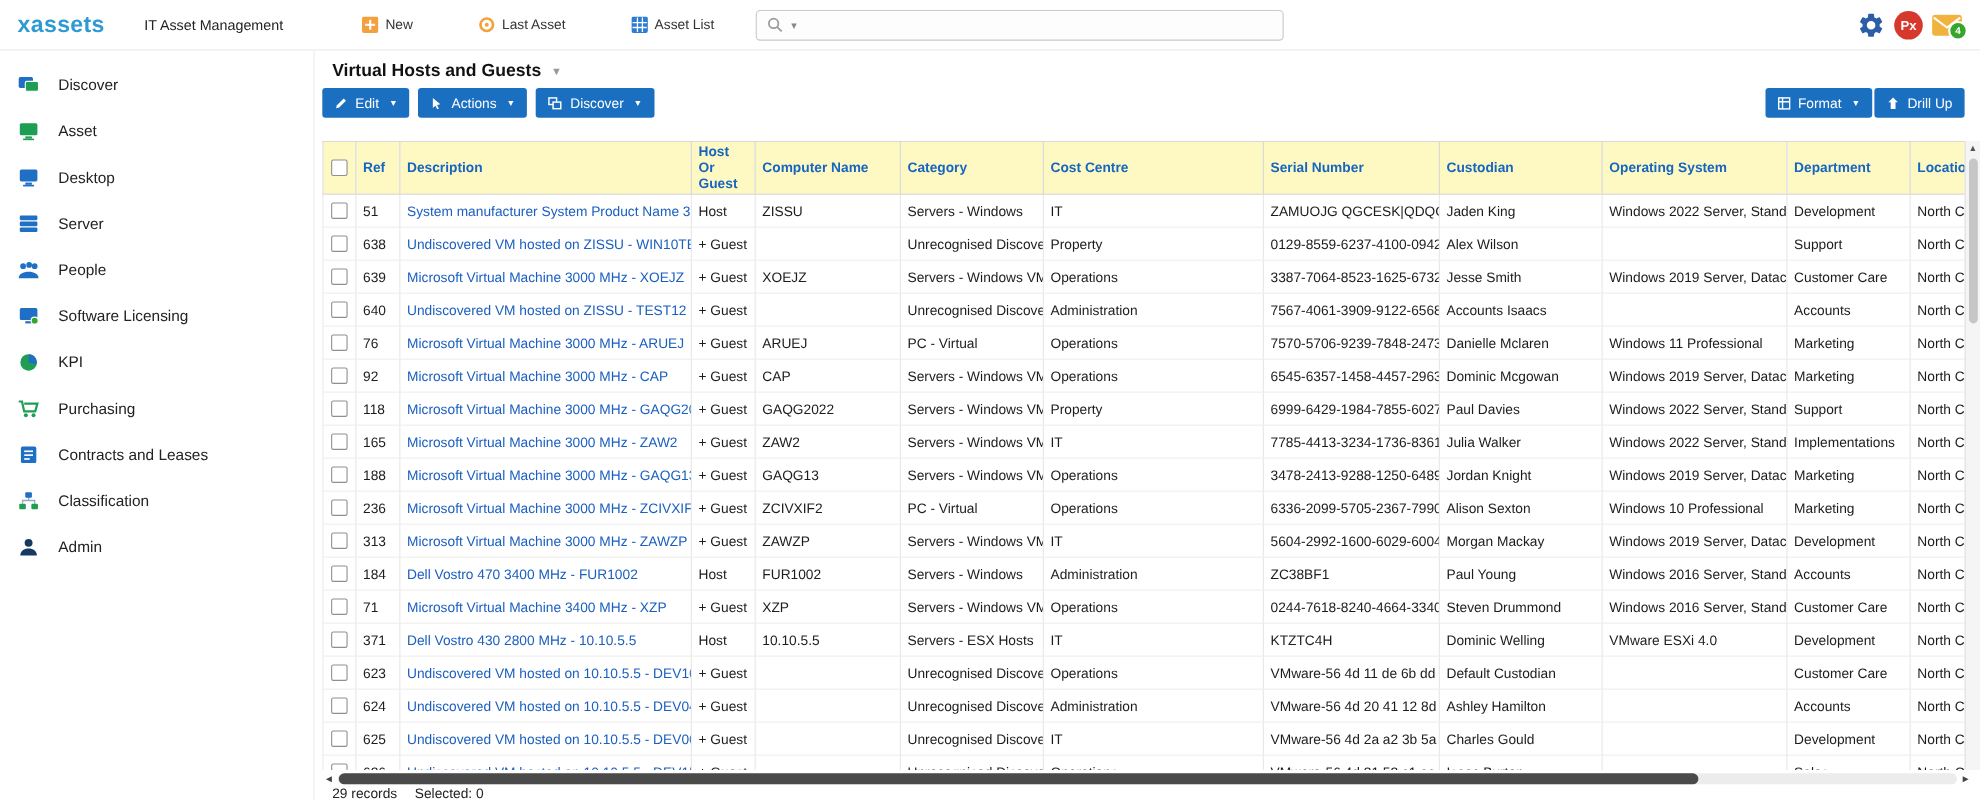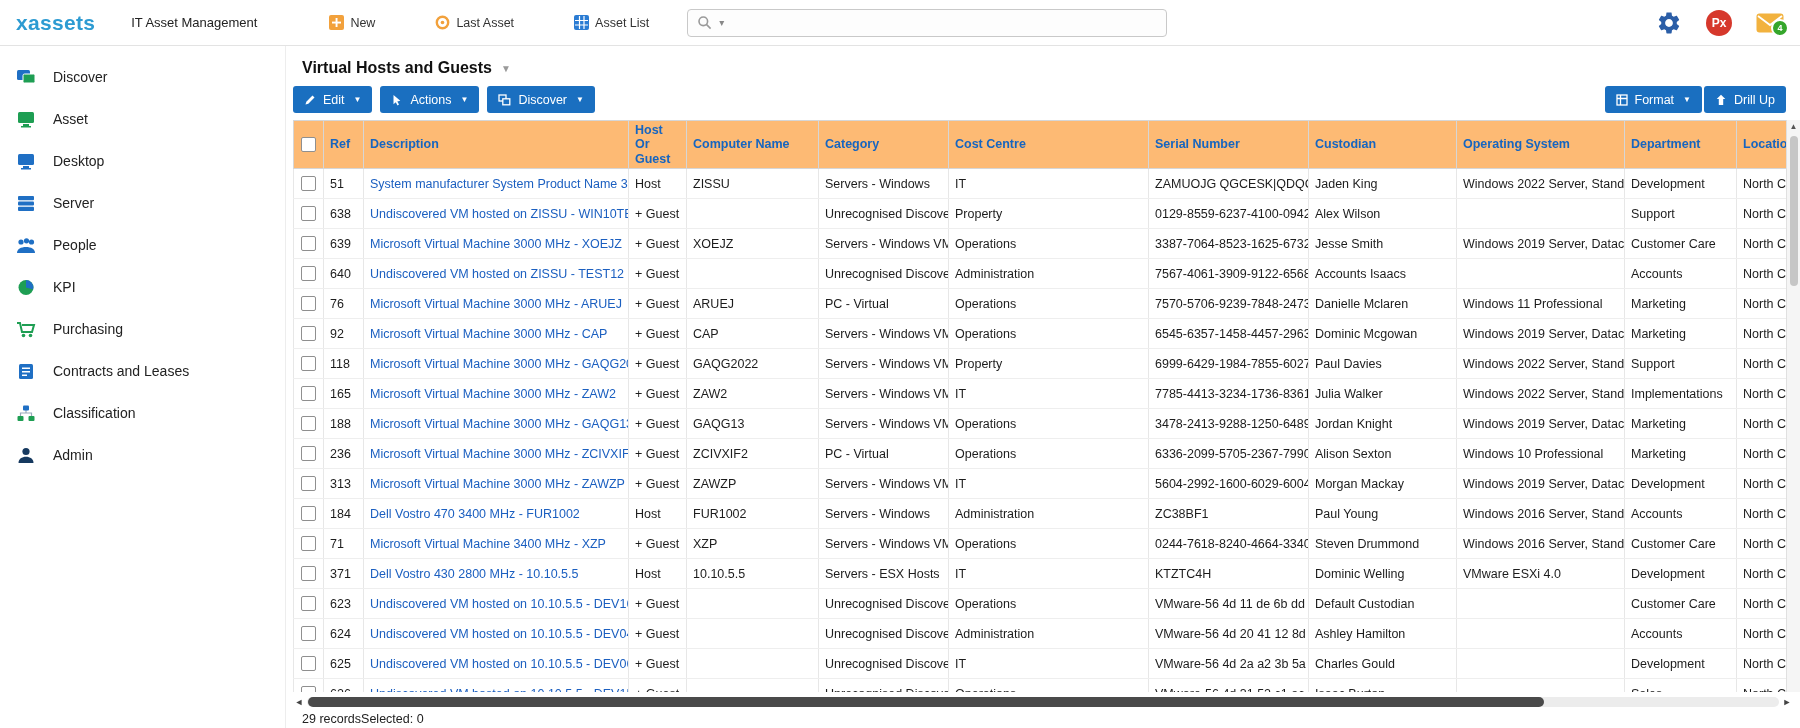--- a/index.html
+++ b/index.html
@@ -5,30 +5,30 @@
   html,body{margin:0;padding:0;}
   body{width:1800px;height:728px;overflow:hidden;background:#fff;
        font-family:"Liberation Sans",sans-serif;color:#222;}
   #app{position:relative;width:1800px;height:728px;overflow:hidden;}
 
   
   .topbar{height:46px;display:flex;align-items:center;border-bottom:1px solid #e3e3e3;
           padding:0 16px;box-sizing:border-box;background:#fff;}
   .logo{font-size:21px;font-weight:bold;color:#2d9bd2;letter-spacing:.3px;margin-right:36px;cursor:pointer;}
   .app-title{font-size:13px;color:#222;margin-right:32px;}
-  .tb-btn{display:flex;align-items:center;gap:6px;font-size:12.5px;color:#333;
+  .tb-btn{display:flex;gap:6px;font-size:12.5px;color:#333;
           margin-right:20px;cursor:pointer;white-space:nowrap;padding-left:40px;}
   .tb-ic{display:flex;align-items:center;}
   .searchbox{width:460px;height:26px;border:1px solid #c9c9c9;border-radius:4px;
              display:flex;align-items:center;padding:0 9px;gap:7px;background:#fdfdfd;margin-left:18px;}
   .searchbox input{border:none;outline:none;flex:1;font-size:12.5px;color:#555;background:transparent;
                    font-family:"Liberation Sans",sans-serif;}
   .searchbox input::placeholder{color:#9a9a9a;}
   .sb-chev{color:#888;font-size:10px;cursor:pointer;}
-  .topbar-right{margin-left:auto;display:flex;align-items:center;gap:24px;}
+  .topbar-right{margin-left:auto;display:flex;align-items:center;gap:8px;}
   .avatar{width:26px;height:26px;border-radius:50%;background:#d6382c;color:#fff;font-size:12px;
           font-weight:bold;display:flex;align-items:center;justify-content:center;cursor:pointer;}
   .mailwrap{position:relative;cursor:pointer;display:flex;}
   .mail-badge{position:absolute;right:-5px;bottom:-4px;width:14px;height:14px;border-radius:50%;
               background:#35a62b;border:2px solid #fff;color:#fff;font-size:9px;font-weight:bold;
               display:flex;align-items:center;justify-content:center;}
   .gearwrap{display:flex;cursor:pointer;}
 
   
   .sidebar{position:absolute;top:46px;left:0;width:285px;bottom:0;background:#fff;padding-top:10px;
@@ -37,30 +37,30 @@
            color:#222;cursor:pointer;}
   .sb-icon{width:22px;display:flex;align-items:center;}
 
   
   .content{position:absolute;top:46px;left:285px;right:0;bottom:0;border-left:1px solid #ededed;
            display:flex;flex-direction:column;box-sizing:border-box;background:#fff;}
   .page-title-row{padding:10px 16px 0 16px;height:24px;display:flex;align-items:center;gap:9px;}
   .page-title{font-size:16px;font-weight:bold;color:#111;}
   .title-caret{color:#9a9a9a;font-size:10px;cursor:pointer;}
 
-  .toolbar{display:flex;align-items:center;padding:6px 14px 7px 7px;gap:8px;}
+  .toolbar{display:flex;align-items:center;padding:6px 14px 21px 7px;gap:8px;}
   .btn{background:#1a6fc0;color:#fff;font-size:12.5px;height:27px;display:flex;align-items:center;
        gap:7px;padding:0 11px;border-radius:3px;cursor:pointer;white-space:nowrap;box-sizing:border-box;}
   .btn .caret{font-size:8px;margin-left:2px;}
   .toolbar-right{margin-left:auto;display:flex;gap:2px;}
 
   
   .table-zone{position:relative;flex:0 0 572px;overflow:hidden;margin-left:7px;}
   table{table-layout:fixed;width:1521px;border-collapse:collapse;}
-  thead th{background:#fdba74;color:#1665c0;font-size:12.5px;font-weight:bold;text-align:left;
+  thead th{background:#fef9c3;color:#1665c0;font-size:12.5px;font-weight:bold;text-align:left;
            padding:2px 6px;border:1px solid #d6d6d6;height:32px;box-sizing:border-box;
            vertical-align:middle;line-height:1.15;overflow:hidden;margin-top:16px;}
   tbody td{font-size:12.5px;color:#1c1c1c;padding:0 6px;height:30px;box-sizing:border-box;
            border-right:1px solid #e7e7e7;border-bottom:1px solid #eeeeee;border-left:1px solid #e7e7e7;
            white-space:nowrap;overflow:hidden;vertical-align:middle;}
   .col-cb{width:30px;text-align:center;}
   .col-ref{width:40px;}
   .col-description{width:265px;}
   .col-host{width:58px;}
   .col-computer{width:132px;}
@@ -78,21 +78,21 @@
   .vscroll{position:absolute;top:0;right:0;width:13px;bottom:0;background:#f5f5f5;
            border-left:1px solid #e0e0e0;text-align:center;cursor:pointer;}
   .vs-arrow{font-size:8px;color:#555;line-height:14px;}
   .vs-thumb{margin:2px auto 0;width:8px;height:150px;background:#c6c6c6;border-radius:4px;}
 
   
   .hscroll{height:16px;margin:2px 7px 0 7px;display:flex;align-items:center;gap:2px;}
   .hs-arrow{font-size:9px;color:#444;width:12px;text-align:center;cursor:pointer;}
   .hs-track{flex:1;height:10px;background:#ececec;border-radius:5px;position:relative;cursor:pointer;}
   .hs-thumb{position:absolute;left:1px;top:0;height:10px;width:84%;background:#4a4a4a;border-radius:5px;cursor:grab;}
-  .statusbar{flex:1;display:flex;align-items:center;padding-left:16px;font-size:12.5px;color:#222;}
+  .statusbar{flex:1;display:flex;align-items:center;gap:16px;padding-left:16px;font-size:12.5px;color:#222;}
 </style>
 </head>
 <body>
 
 <div id="app">
 
   <div class="topbar">
     <div class="logo">xassets</div>
     <div class="app-title">IT Asset Management</div>
 
@@ -197,20 +197,30 @@
       <div class="sb-item">
         <span class="sb-icon">
           <svg width="20" height="17" viewBox="0 0 20 17" aria-hidden="true">
             <circle cx="5" cy="5" r="2.6" fill="#1f6fc4"></circle>
             <circle cx="10.5" cy="3.8" r="2.6" fill="#1f6fc4"></circle>
             <circle cx="15.5" cy="5" r="2.6" fill="#1f6fc4"></circle>
             <path d="M1 16c0-4 4-6 9-6s9 2 9 6z" fill="#1f6fc4"></path>
           </svg>
         </span>
         <span class="sb-label">People</span>
+      </div>
+      <div class="sb-item">
+        <span class="sb-icon">
+          <svg width="20" height="17" viewBox="0 0 20 17" aria-hidden="true">
+            <rect x="2" y="1" width="16" height="11" rx="1.5" fill="#1f6fc4"></rect>
+            <rect x="7" y="13" width="6" height="2" fill="#1f6fc4"></rect>
+            <circle cx="15.5" cy="12.5" r="3.2" fill="#35a62b" stroke="#fff" stroke-width="1"></circle>
+          </svg>
+        </span>
+        <span class="sb-label">Software Licensing</span>
       </div>
       <div class="sb-item">
         <span class="sb-icon">
           <svg width="20" height="17" viewBox="0 0 20 17" aria-hidden="true">
             <circle cx="10" cy="8.5" r="7.5" fill="#1e9e53"></circle>
             <path d="M10 8.5 V1 A7.5 7.5 0 0 1 17.2 10.4 Z" fill="#1f6fc4"></path>
           </svg>
         </span>
         <span class="sb-label">KPI</span>
       </div>

